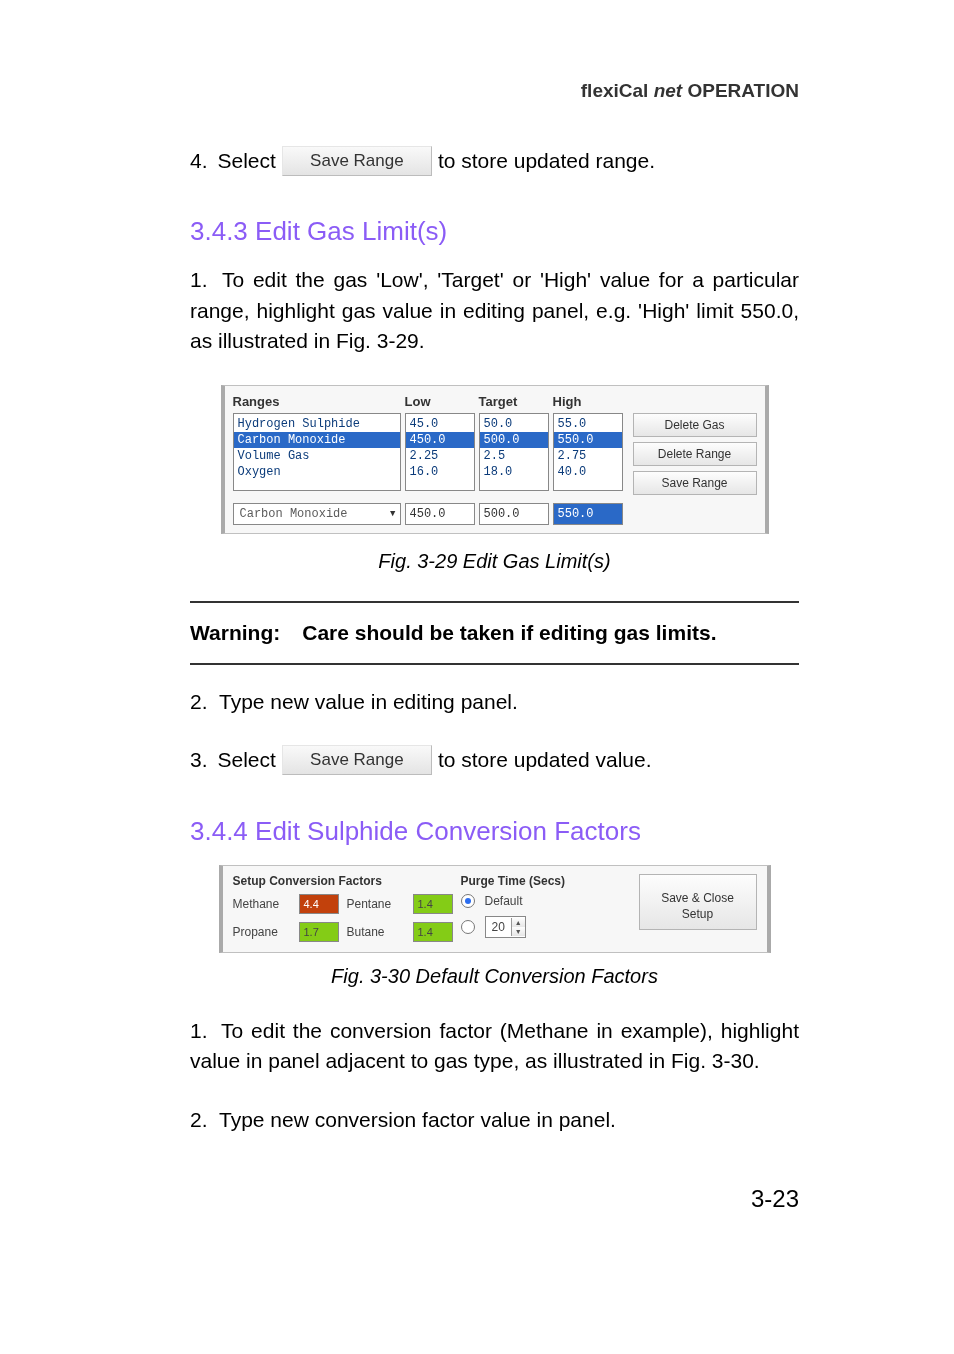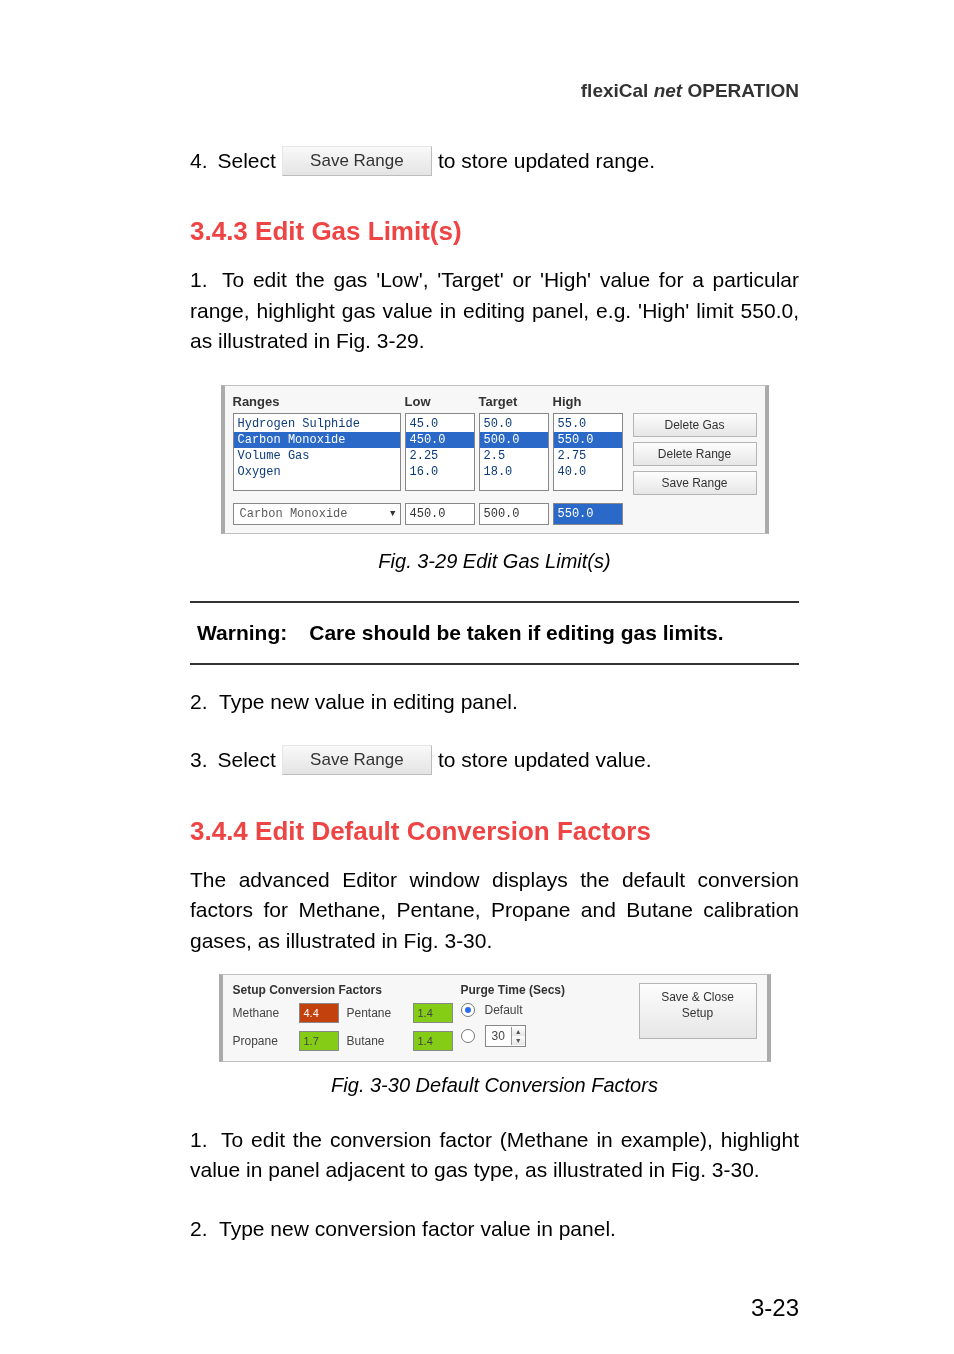--- a/index.html
+++ b/index.html
@@ -48,44 +48,44 @@
     border: 1px solid #bcbcbc;
     border-top-color: #e6e6e6;
     border-left-color: #e6e6e6;
     background: linear-gradient(#f9f9f9, #e4e4e4);
     box-sizing: border-box;
     margin: 0 2px;
   }
 
   h2.section {
     font-size: 26px;
-    font-weight: bold;
+    font-weight: normal;
     margin: 40px 0 18px 0;
-    color: #ef4444;
+    color: #8b5cf6;
   }
 
   .fig-caption {
     text-align: center;
     font-style: italic;
     font-size: 20px;
     margin: 12px 0 28px 0;
   }
 
   hr.rule {
     border: none;
     border-top: 2px solid #333;
     margin: 18px 0;
   }
 
   .warning-row {
     display: flex;
     gap: 22px;
     font-size: 21px;
     font-weight: bold;
-    margin: 8px 7px;
+    margin: 8px 0;
   }
 
   .page-num {
     text-align: right;
     font-size: 24px;
     margin-top: 50px;
   }
 
   
   .fig329 {
@@ -262,21 +262,21 @@
   .fig330 .bigbtn {
     border: 1px solid #b4b4b4;
     background: linear-gradient(#fdfdfd,#e6e6e6);
     text-align: center;
     padding: 6px 6px;
     font-size: 12px;
     color: #333;
     height: 42px;
     display: flex;
     flex-direction: column;
-    justify-content: flex-start;
+    justify-content: flex-end;
     align-items: center;
     line-height: 1.3;
   }
 
   .body-p {
     font-size: 21px;
     line-height: 1.45;
     text-align: justify;
     margin: 10px 0 18px 0;
   }
@@ -371,23 +371,22 @@
     <span>Type new value in editing panel.</span>
   </div>
 
   <div class="ol-line">
     <span class="ol-num">3.</span>
     <span>Select</span>
     <span class="inline-btn">Save Range</span>
     <span>to store updated value.</span>
   </div>
 
-  <h2 class="section">3.4.4  Edit Default Conversion Factors</h2>
-
-  <p class="body-p">The advanced Editor window displays the default conversion factors for Methane, Pentane, Propane and Butane calibration gases, as illustrated in Fig. 3-30.</p>
+  <h2 class="section">3.4.4  Edit Sulphide Conversion Factors</h2>
+
 
   <div class="fig330">
     <div>
       <div class="colhead">Setup Conversion Factors</div>
       <div class="factors">
         <span class="lbl">Methane</span>
         <span class="val hl">4.4</span>
         <span class="lbl">Pentane</span>
         <span class="val">1.4</span>
         <span class="lbl">Propane</span>
@@ -399,21 +398,21 @@
     <div>
       <div class="colhead">Purge Time (Secs)</div>
       <div class="purge">
         <div class="radio-row">
           <span class="radio on"></span>
           <span>Default</span>
         </div>
         <div class="radio-row">
           <span class="radio"></span>
           <span class="spin">
-            <span class="num">30</span>
+            <span class="num">20</span>
             <span class="arrows">
               <span>▲</span>
               <span>▼</span>
             </span>
           </span>
         </div>
       </div>
     </div>
     <div>
       <div class="bigbtn">

